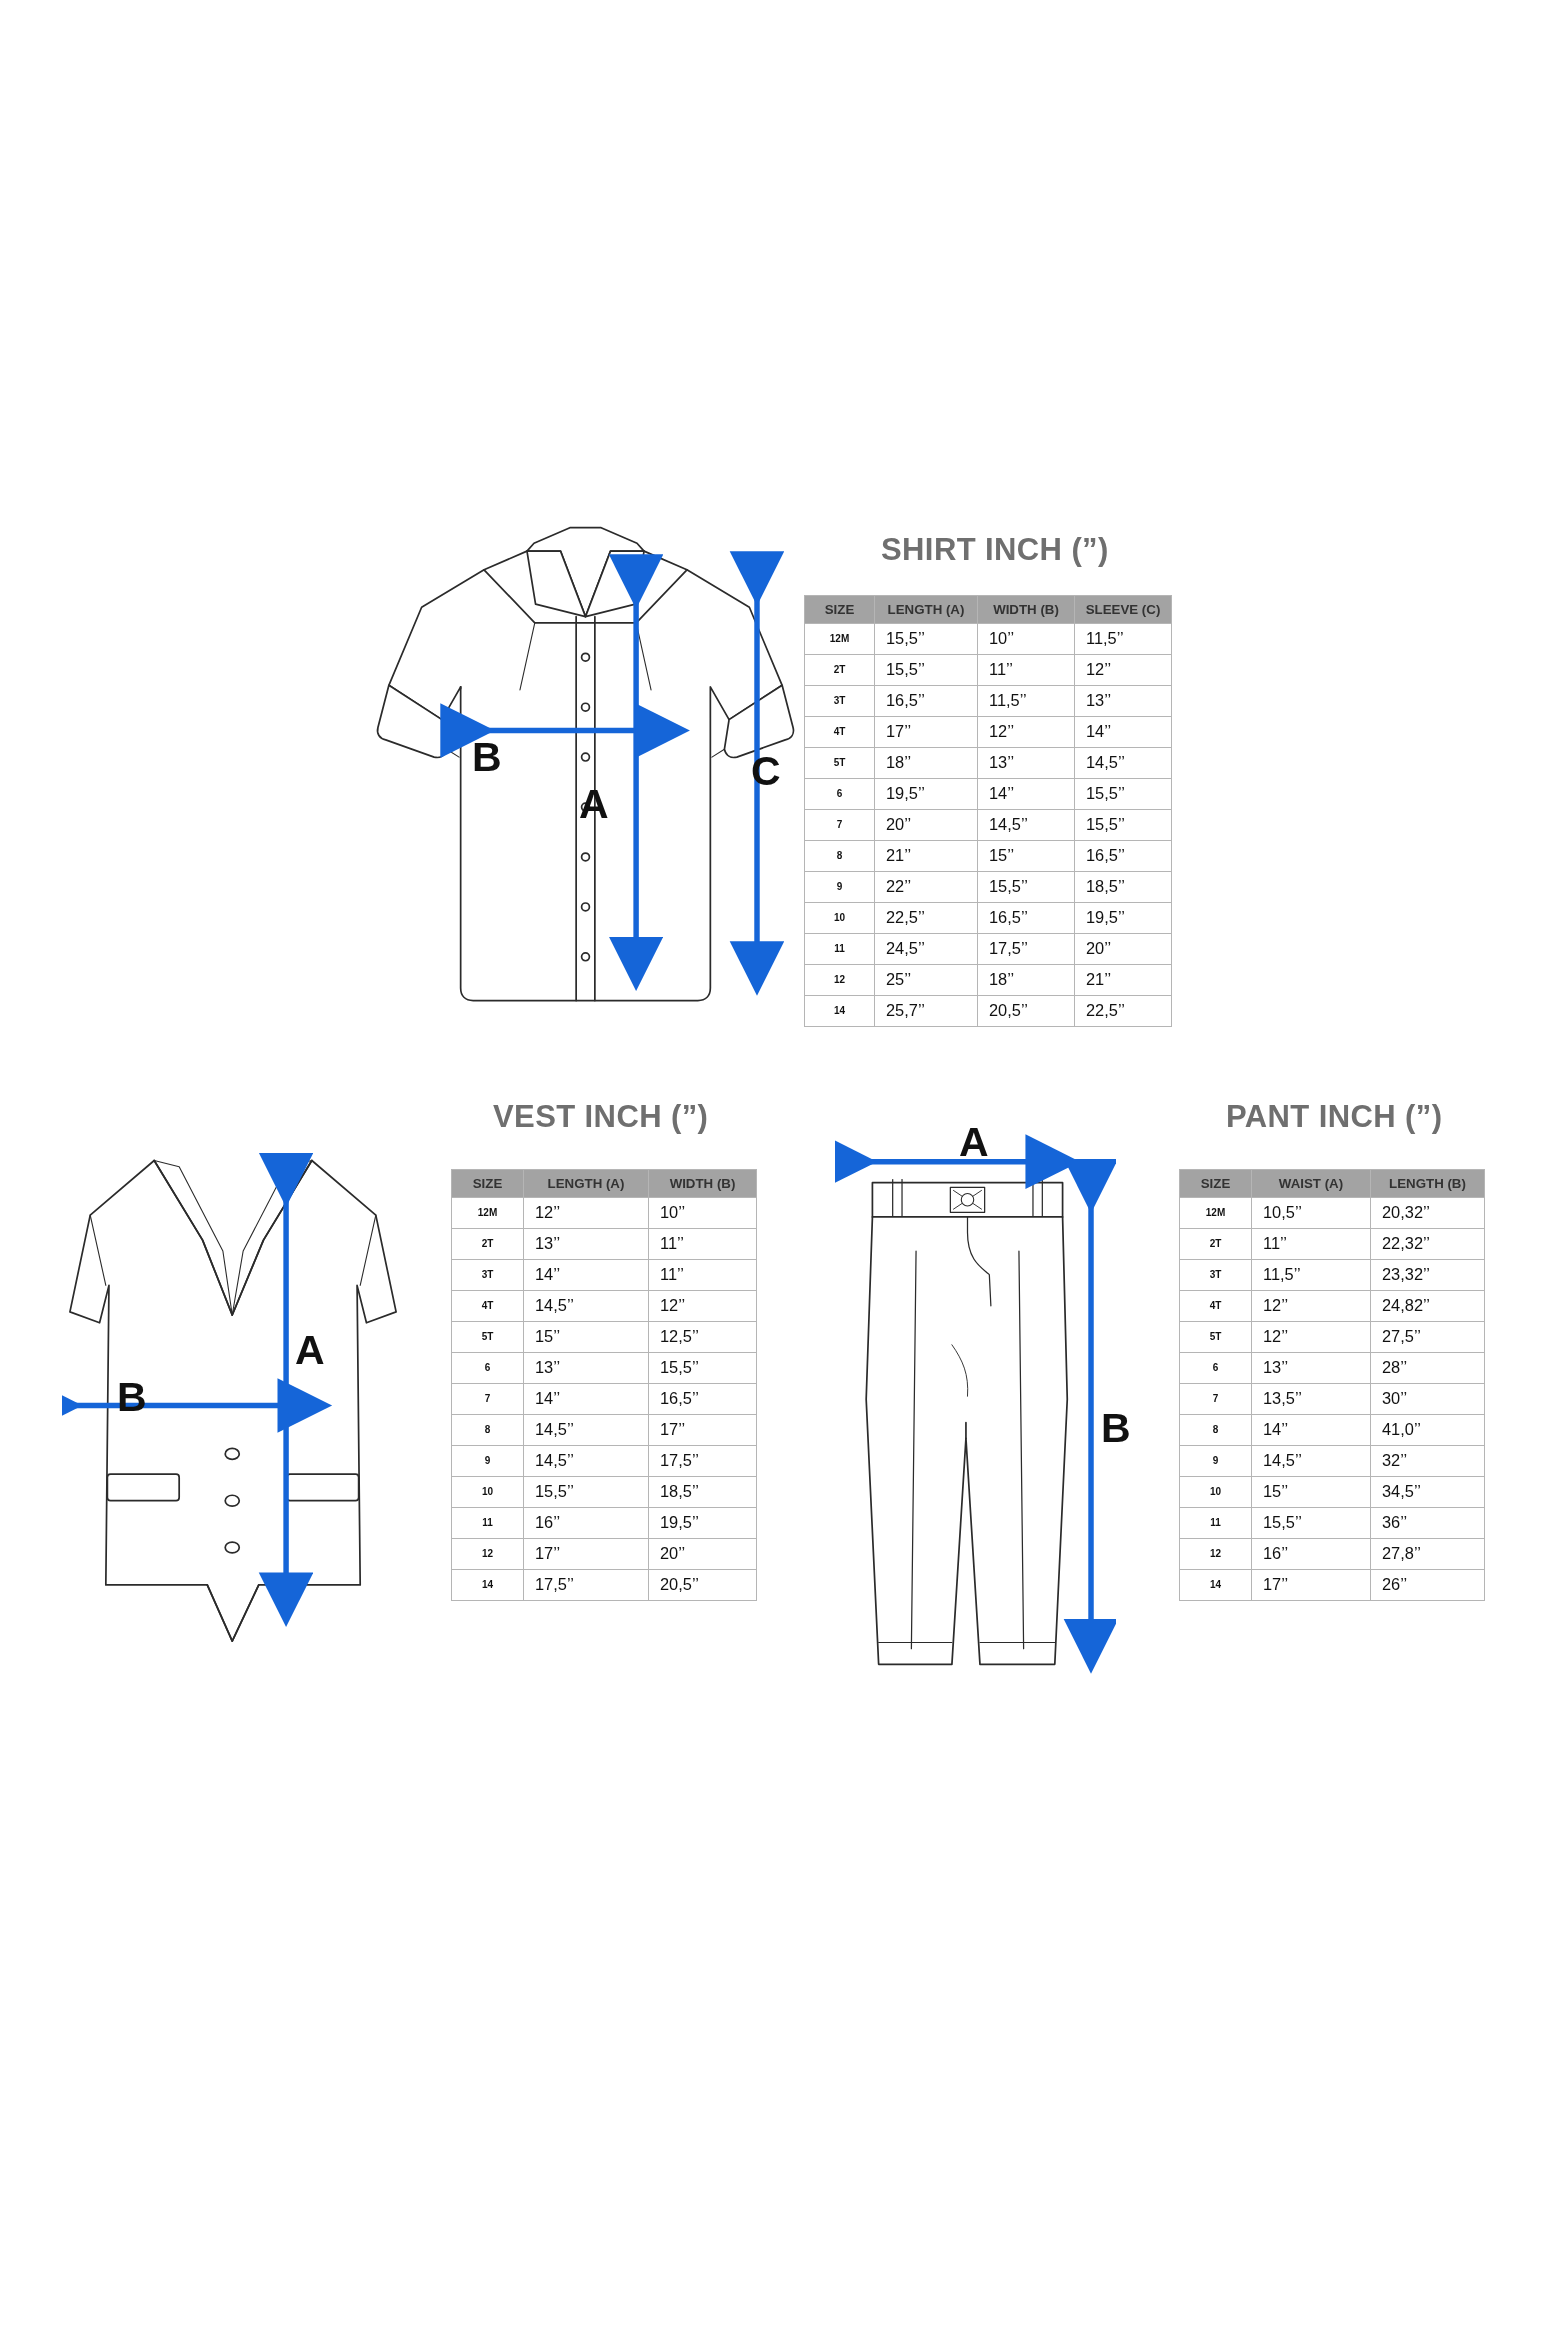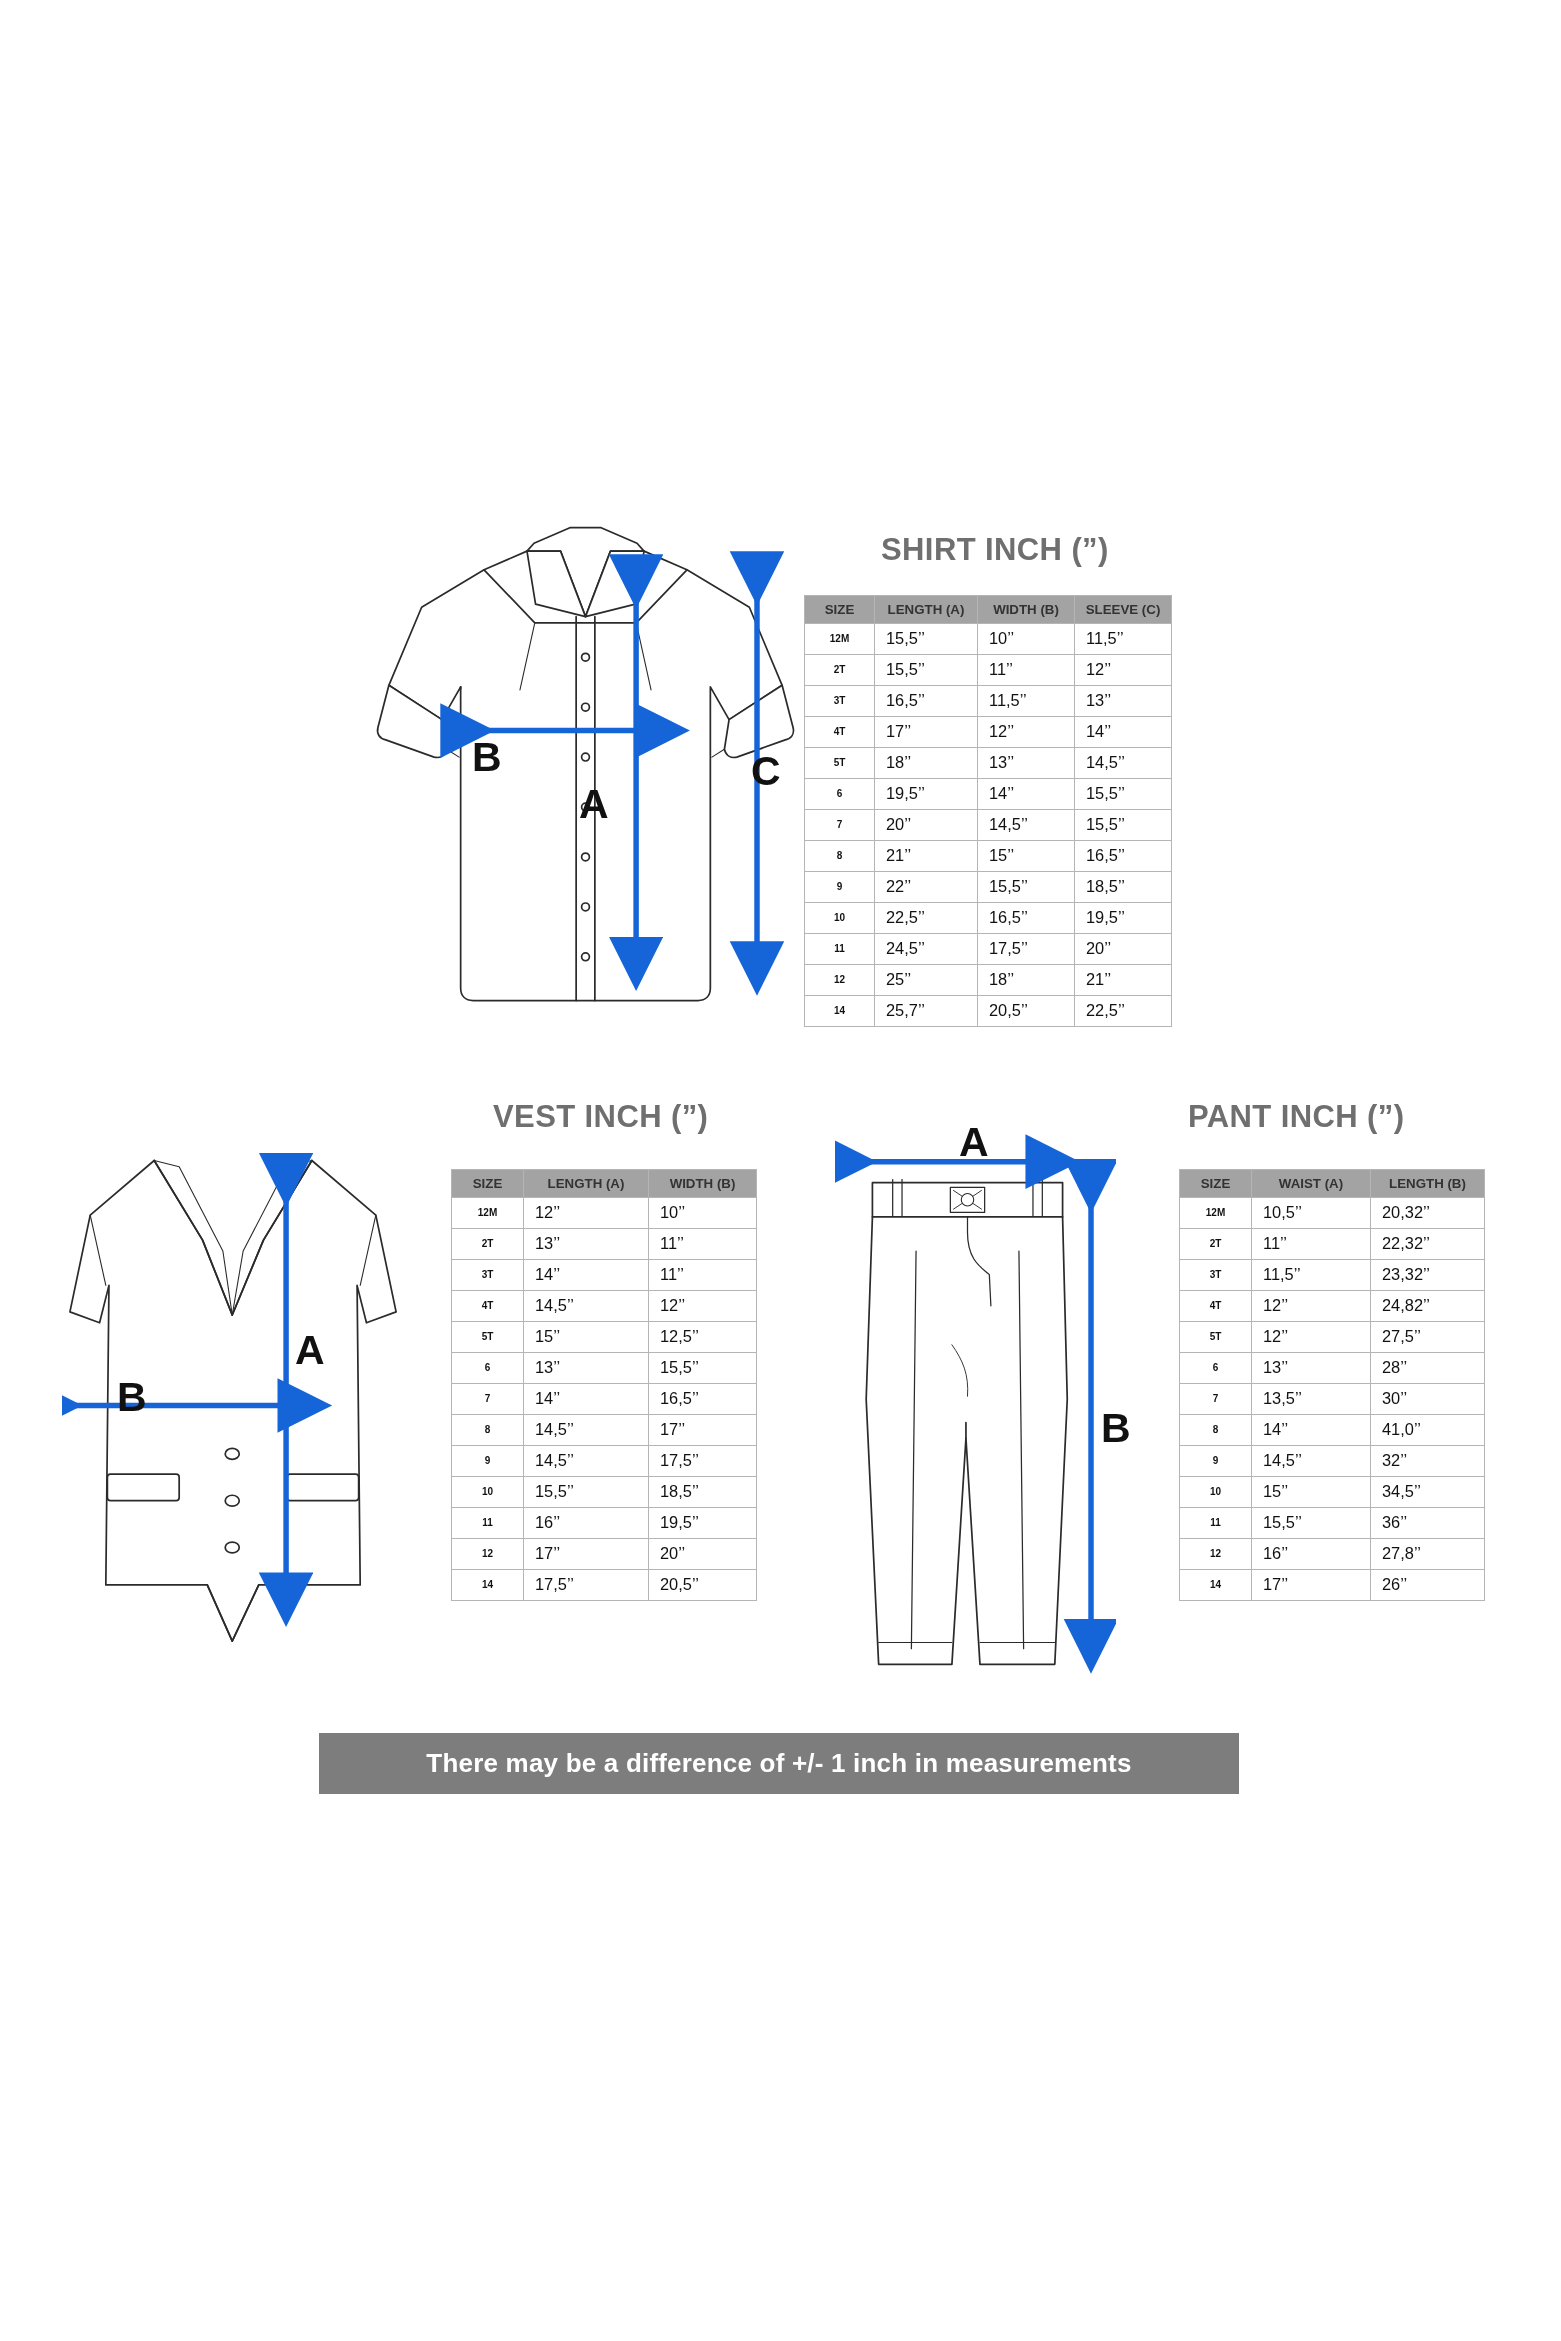--- a/index.html
+++ b/index.html
@@ -438,21 +438,21 @@
     </defs>
 
     <line x1="40" y1="48" x2="300" y2="48" stroke="#1565d8" stroke-width="7" marker-start="url(#ah3)" marker-end="url(#ah3)"></line>
 
     <line x1="328" y1="100" x2="328" y2="690" stroke="#1565d8" stroke-width="7" marker-start="url(#ah3)" marker-end="url(#ah3)"></line>
   </svg>
 
   <span class="letter" style="left:959px; top:1119px;">A</span>
   <span class="letter" style="left:1101px; top:1405px;">B</span>
 
-  <div class="sect-title" style="left:1188px; top:1099px;">PANT INCH (”)</div>
+  <div class="sect-title" style="left:1226px; top:1099px;">PANT INCH (”)</div>
 
   <table class="size-table" id="pant-table">
     <colgroup>
         <col class="c1">
         <col class="c2">
         <col class="c3">
       </colgroup>
     <thead>
       <tr>
         <th>SIZE</th>
@@ -522,18 +522,15 @@
           <td class="valcell">27,8’’</td>
         </tr>
       <tr>
           <td class="sizecell">14</td>
           <td class="valcell">17’’</td>
           <td class="valcell">26’’</td>
         </tr>
     </tbody>
   </table>
 
-  <div class="note-bar">
-    <span>There may be a difference of +/- 1 inch in measurements</span>
-  </div>
 
 </div>
 
 
 </body></html>

